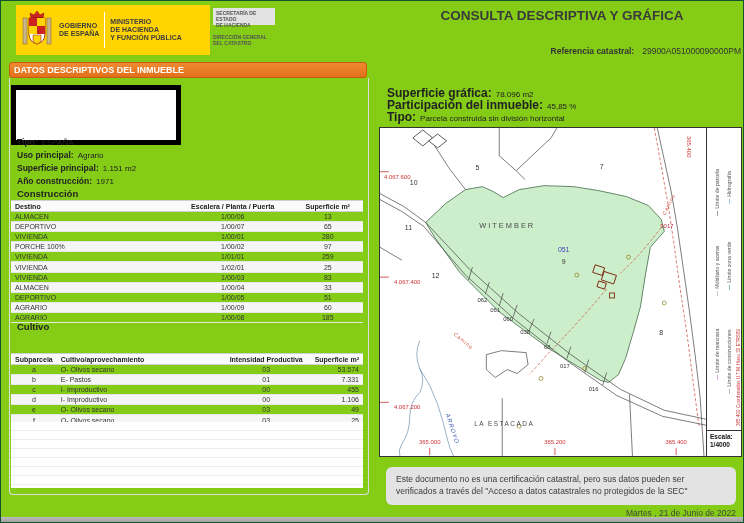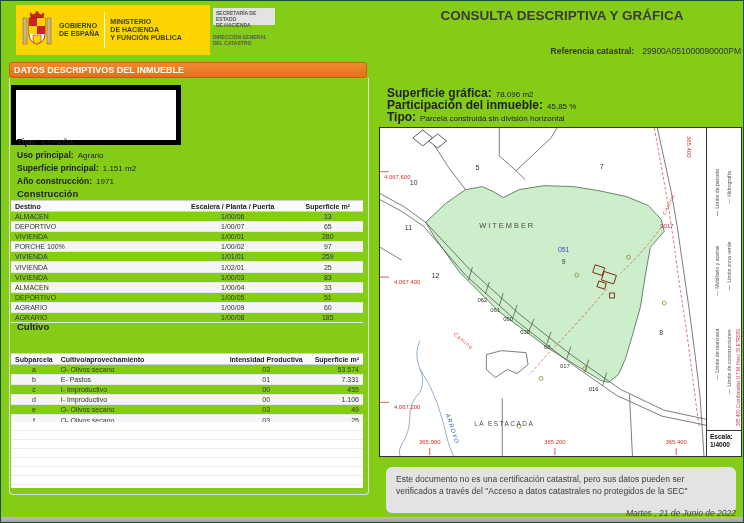--- a/index.html
+++ b/index.html
@@ -53,23 +53,23 @@
   .map-box{left:378px;top:126px;width:363px;height:330px;border:1px solid #333;box-sizing:border-box;background:#fff;}
   .map-svg{position:absolute;left:0;top:0;width:326px;height:328px;}
   .legend{position:absolute;right:0;top:0;width:35px;height:328px;border-left:1px solid #333;box-sizing:border-box;background:#fff;}
   .vlabel{position:absolute;transform:rotate(-90deg);transform-origin:left top;white-space:nowrap;
           font-size:5.2px;color:#555;}
   .vlabel .dash{font-style:normal;font-weight:bold;margin-right:2px;}
   .vred{position:absolute;transform:rotate(-90deg);transform-origin:left top;white-space:nowrap;
         font-size:4.6px;color:#cc3333;}
   .escala{position:absolute;left:0;bottom:0;width:100%;height:26px;border-top:1px solid #333;box-sizing:border-box;
           font-size:6.5px;font-weight:bold;color:#111;padding:2px 0 0 3px;line-height:8px;}
-  .note-box{left:385px;top:466px;width:350px;height:46px;background:#e3e3e3;border-radius:6px;
+  .note-box{left:385px;top:466px;width:350px;height:38px;background:#e3e3e3;border-radius:6px;
             font-size:8.5px;color:#3b3b3b;line-height:12px;padding:6px 10px;box-sizing:border-box;}
-  .date-line{left:385px;top:507px;width:350px;text-align:right;font-size:8.5px;color:#444;font-style:italic;}
+  .date-line{left:385px;top:507px;width:350px;text-align:right;font-size:8.5px;color:#444;}
   .bottom-strip{left:0;top:516px;width:744px;height:7px;background:linear-gradient(#bbb,#999);}
 
   
   .mt{font-family:"Liberation Sans",sans-serif;}
   .t-num{font-size:7px;fill:#333;}
   .t-snum{font-size:6px;fill:#333;}
   .t-place{font-size:7.5px;fill:#4a4a4a;letter-spacing:2px;}
   .t-est{font-size:6.5px;fill:#4a4a4a;letter-spacing:1.5px;}
   .t-coord{font-size:6px;fill:#cc3333;}
   .t-blue{font-size:7px;fill:#4444bb;}

